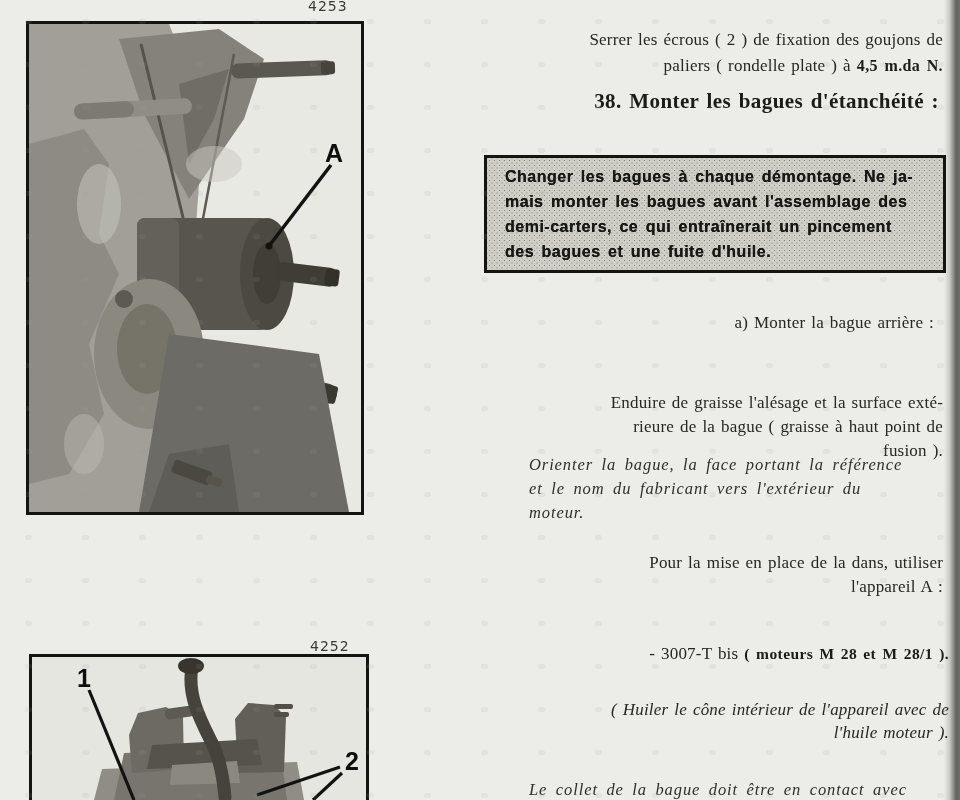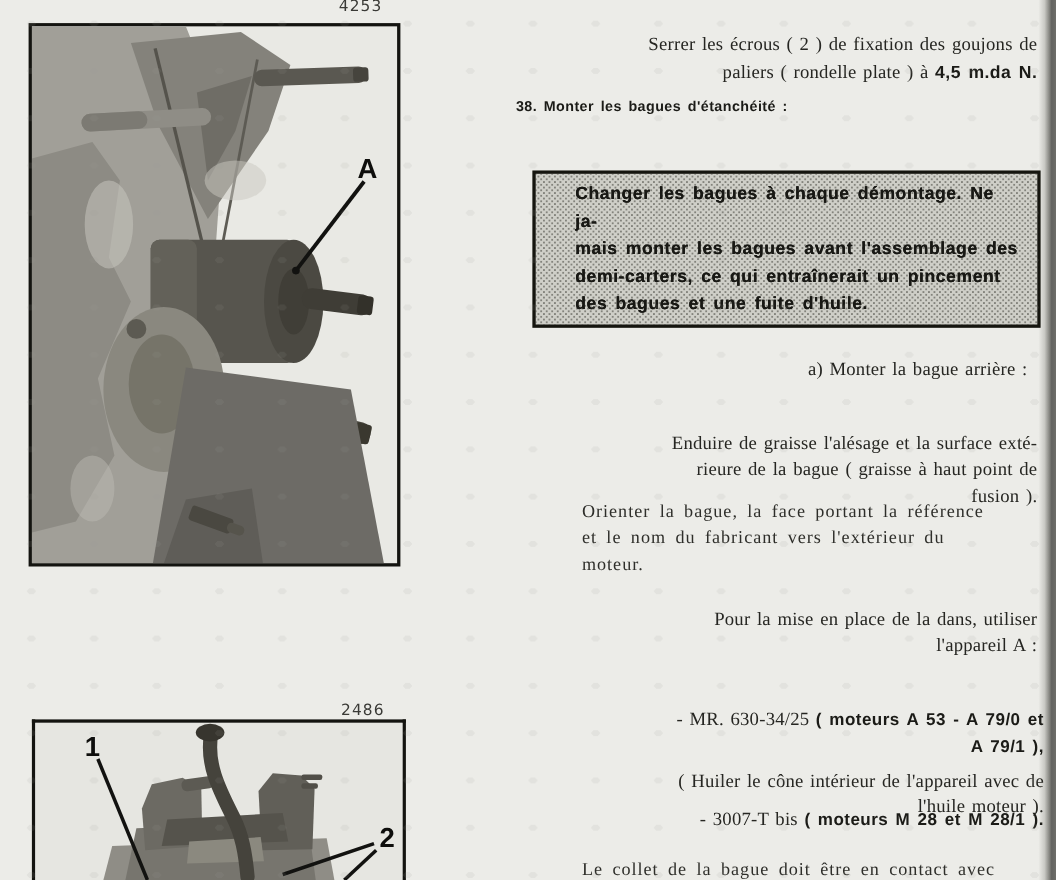--- a/index.html
+++ b/index.html
@@ -38,64 +38,64 @@
   .fig-frame svg { display: block; }
 
   
   .txt { position: absolute; white-space: pre-line; }
   .serif {
     font-family: "Liberation Serif", serif;
     font-size: 17px; line-height: 23.8px;
     letter-spacing: .2px; word-spacing: 1.5px; color: #262622; text-align: right;
   }
   .sans-b {
-    font-family: Liberation Sans, sans-serif;
+    font-family: Liberation Serif, serif;
     font-weight: bold; font-size: 15.5px;
     letter-spacing: .4px; word-spacing: 2px; color: #1b1b17;
   }
   .torque { top: 1px; left: 497px; width: 446px; line-height: 26px; }
   .torque .sans-b { font-size: 16px; }
 
-  .step38 { top: 89px; left: 469px; width: 470px; font-size: 13px; }
+  .step38 { top: 89px; left: 469px; width: 470px; font-size: 21px; text-align: right; }
 
   .warning-box {
     position: absolute; top: 155px; left: 484px; width: 462px;
     border: 3px solid #15150f;
     background-color: #cfcfc8;
     background-image:
       radial-gradient(#83837c 22%, transparent 24%),
       radial-gradient(#83837c 22%, transparent 24%);
     background-size: 5px 5px;
     background-position: 0 0, 2.5px 2.5px;
-    padding: 6px 14px 6px 36px;
+    padding: 6px 14px 6px 18px;
   }
   .warning-text {
     white-space: pre-line;
     font-family: "Liberation Sans", "DejaVu Sans", sans-serif;
     font-weight: bold; font-size: 16px; line-height: 25px;
     letter-spacing: .5px; word-spacing: 2.5px; color: #181814;
     text-shadow: 0 0 .5px #181814;
   }
 
-  .step-a  { top: 324px; left: 504px; width: 430px; }
+  .step-a  { top: 311px; left: 504px; width: 430px; }
   .grease  { top: 356px; left: 529px; width: 414px; margin-top: 35px; }
   .italic-note {
-    font-family: "Liberation Serif", serif; 
+    font-family: "Liberation Serif", serif; font-style: italic;
     font-size: 16.5px; letter-spacing: .9px; word-spacing: 3.5px;
     color: #2e2e2a;
   }
   .orient  { top: 453px; left: 529px; width: 420px; line-height: 23.8px; }
   .intro   { top: 551px; left: 529px; width: 414px; }
   .tools   { top: 600px; left: 529px; width: 420px; }
   .tool-line {
     padding-left: 16px; text-indent: -16px;
     white-space: pre-line; line-height: 23.8px;
   }
   .tool-line .sans-b { font-size: 15.5px; }
-  .oil     { top: 698px; left: 529px; width: 420px; line-height: 23px; }
+  .oil     { top: 698px; left: 529px; width: 420px; line-height: 23px; font-style: italic; }
   .collet  { top: 778px; left: 529px; width: 430px; line-height: 24.5px; }
 
   .callout-text {
     font-family: "Liberation Sans", "DejaVu Sans", sans-serif;
     font-weight: bold;
   }
 </style>
 </head>
 <body>
 
@@ -159,21 +159,21 @@
     <ellipse cx="70" cy="180" rx="22" ry="40" fill="#c6c4bd" opacity=".55"></ellipse>
     <ellipse cx="185" cy="140" rx="28" ry="18" fill="#c9c7c0" opacity=".5"></ellipse>
     <ellipse cx="55" cy="420" rx="20" ry="30" fill="#bfbdb6" opacity=".45"></ellipse>
 
     <line x1="302" y1="141" x2="240" y2="222" stroke="#121210" stroke-width="3.5"></line>
     <circle cx="240" cy="222" r="3.5" fill="#121210"></circle>
     <text x="296" y="138" class="callout-text" font-size="25" fill="#0e0e0c">A</text>
   </svg>
 </div>
 
-<span class="fig-number" style="top:638px; left:310px;">2486</span>
+<span class="fig-number" style="top:638px; left:310px;">4252</span>
 
 <div class="fig-frame" style="top:654px; left:29px; width:340px; height:146px; border-bottom:none;">
   <svg width="334" height="143" viewBox="0 0 334 143">
     <rect x="0" y="0" width="334" height="143" fill="#e6e6e1"></rect>
 
     <path d="M70 112 L265 105 L272 143 L62 143 Z" fill="#8f8d86"></path>
     <path d="M92 96 L248 90 L255 143 L82 143 Z" fill="#77756e"></path>
 
     <path d="M97 78 L106 56 L134 50 L151 60 L152 112 L100 116 Z" fill="#6c6a63"></path>
     <g transform="rotate(-8 148 56)">
@@ -221,24 +221,20 @@
 
 <p class="txt italic-note orient">Orienter la bague, la face portant la référence
 et le nom du fabricant vers l'extérieur du
 moteur.</p>
 
 <p class="txt serif intro">Pour la mise en place de la dans, utiliser
 l'appareil A :</p>
 
 <div class="txt tools">
   <div class="tool-line serif">
-    <span>- MR. 630-34/25 </span><span class="sans-b">( moteurs A 53 - A 79/0 et
-A 79/1 ),</span>
-  </div>
-  <div class="tool-line serif">
     <span>- 3007-T bis </span><span class="sans-b">( moteurs M 28 et M 28/1 ).</span>
   </div>
 </div>
 
 <p class="txt serif oil">( Huiler le cône intérieur de l'appareil avec de
 l'huile moteur ).</p>
 
 <p class="txt italic-note collet">Le collet de la bague doit être en contact avec
 le carter dans .le chanfrein.</p>
 

